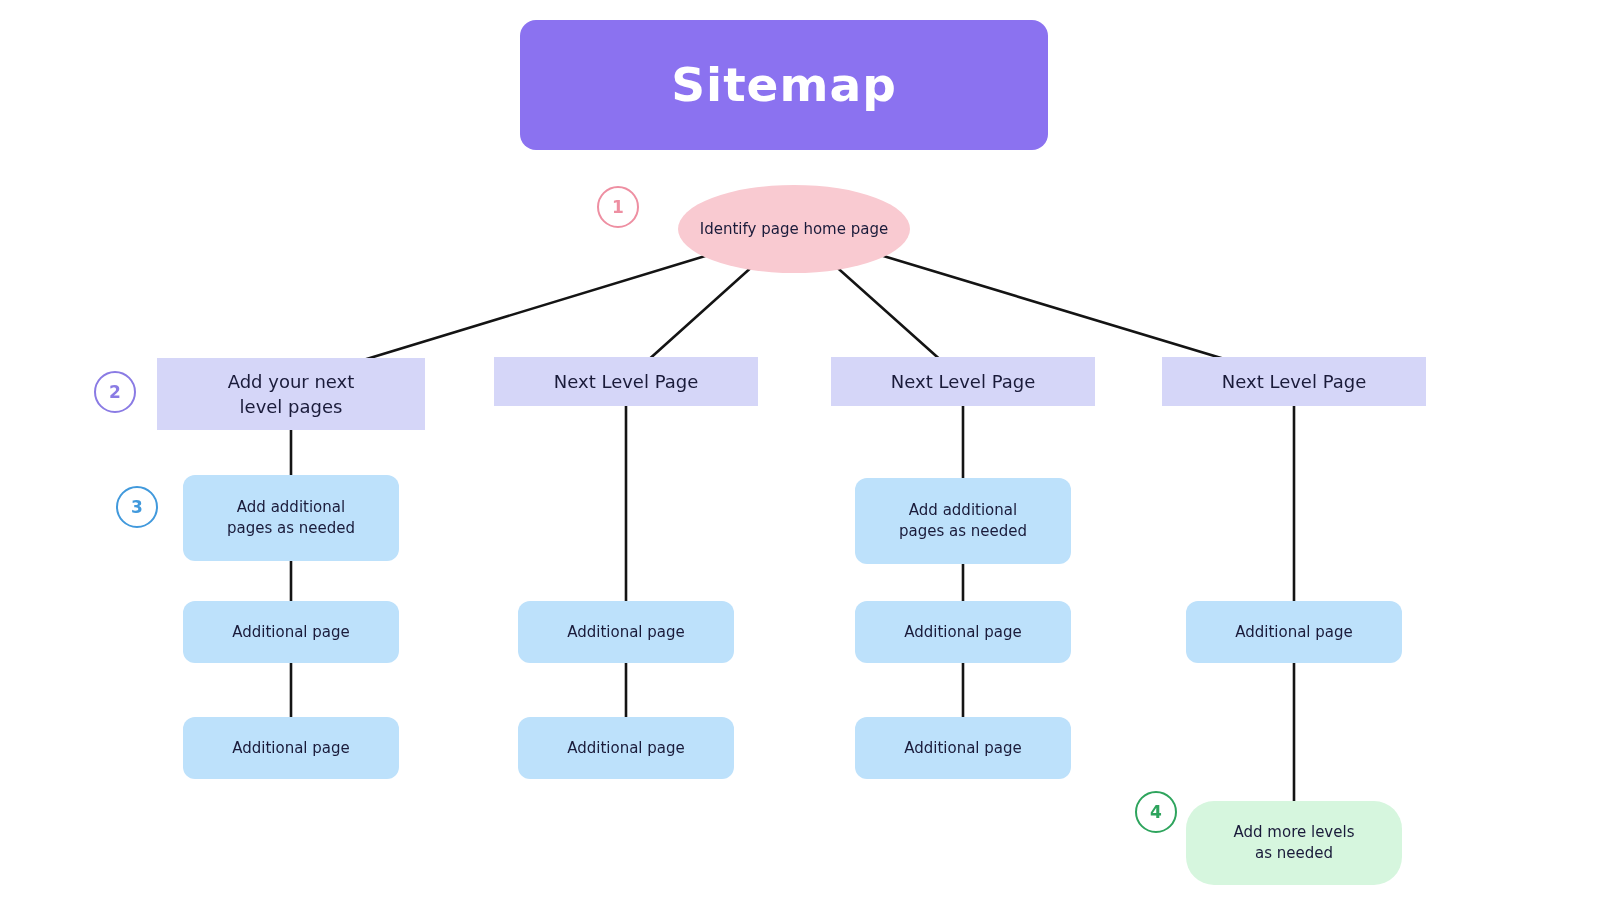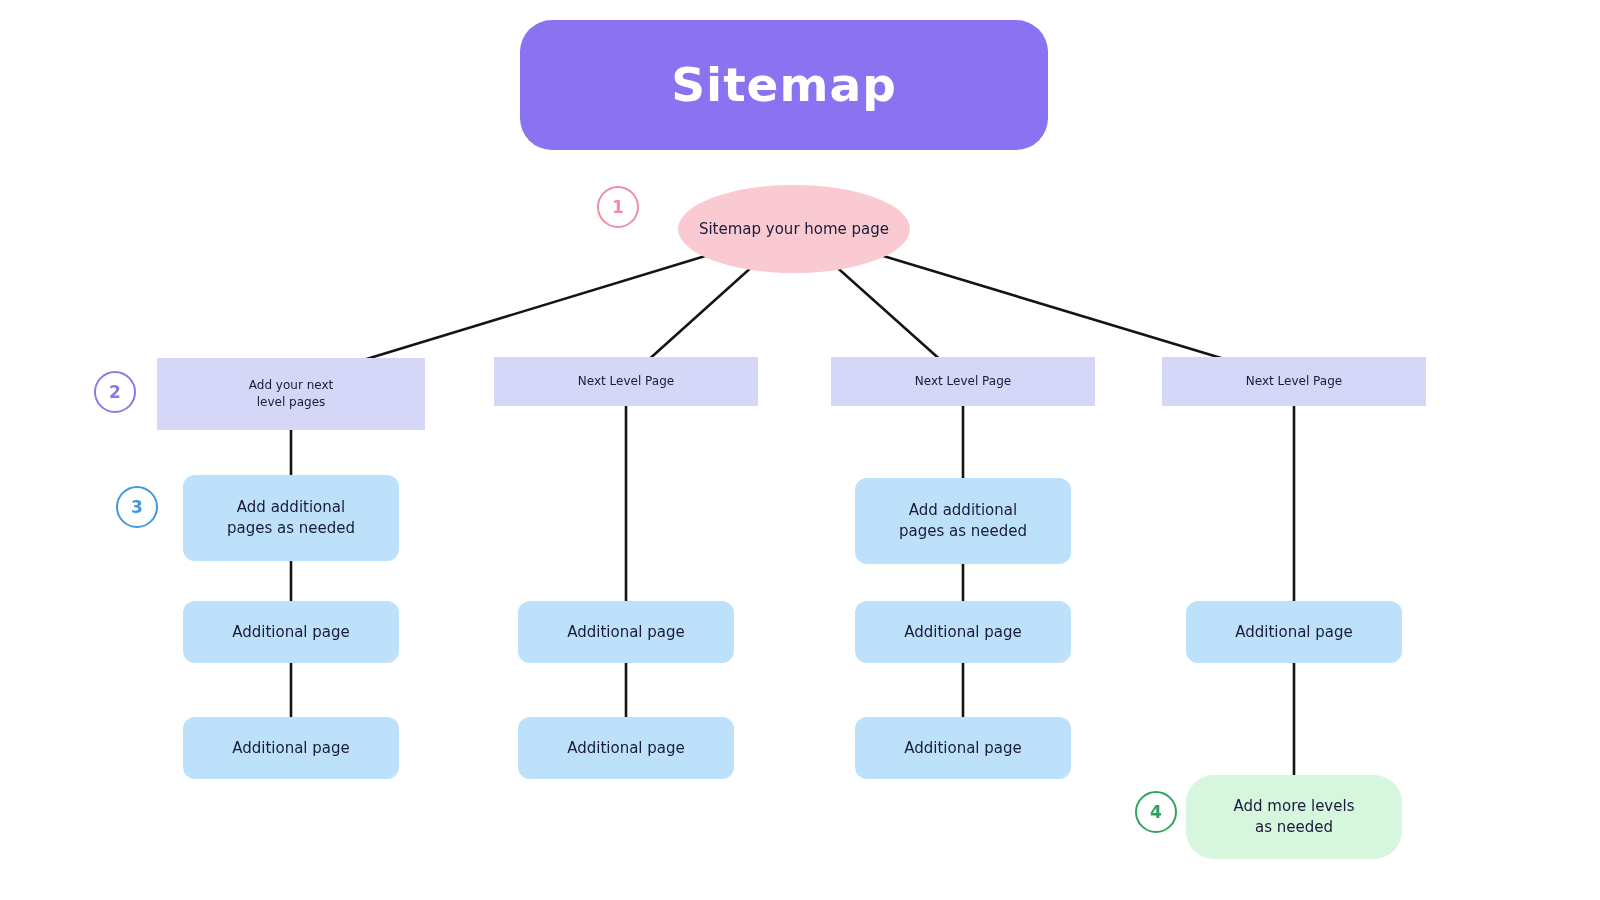--- a/index.html
+++ b/index.html
@@ -34,37 +34,38 @@
     font-size: 15px;
     line-height: 1.4;
     box-sizing: border-box;
   }
   .title-banner {
     background: var(--title_bg, #8b72f0);
     color: var(--title_text, #ffffff);
     font-size: 47px;
     font-weight: 700;
     letter-spacing: 1px;
-    border-radius: 32px;
+    border-radius: 16px;
   }
   .root-ellipse {
     background: var(--root_bg, #f9cad1);
     border-radius: 50%;
   }
   .lvl2 {
     background: var(--level2_bg, #d5d6f8);
-    font-size: 12px;
+    font-size: 18px;
   }
   .child {
     background: var(--child_bg, #bde1fb);
     border-radius: 12px;
   }
   .highlight {
     background: var(--highlight_bg, #d6f6de);
     border-radius: 28px;
+    margin-top: 26px;
   }
   .badge {
     position: absolute;
     z-index: 2;
     width: 38px;
     height: 38px;
     border-radius: 50%;
     border: 2px solid #999;
     background: var(--background, #ffffff);
     display: flex;
@@ -100,21 +101,21 @@
     <line x1="963" y1="381" x2="963" y2="521"></line>
     <line x1="963" y1="521" x2="963" y2="632"></line>
     <line x1="963" y1="632" x2="963" y2="748"></line>
 
     <line x1="1294" y1="381" x2="1294" y2="632"></line>
     <line x1="1294" y1="632" x2="1294" y2="815"></line>
   </svg>
 
   <div class="node title-banner" style="left:520px; top:20px; width:528px; height:130px;">Sitemap</div>
 
-  <div class="node root-ellipse" style="left:678px; top:185px; width:232px; height:88px;">Sitemap your home page</div>
+  <div class="node root-ellipse" style="left:678px; top:185px; width:232px; height:88px;">Identify page home page</div>
 
   <div class="badge b1" style="left:597px; top:186px;">1</div>
   <div class="badge b2" style="left:94px; top:371px;">2</div>
   <div class="badge b3" style="left:116px; top:486px;">3</div>
   <div class="badge b4" style="left:1135px; top:791px;">4</div>
 
   <div class="node lvl2" style="left:157px; top:358px; width:268px; height:72px;">Add your next
 level pages</div>
   <div class="node lvl2" style="left:494px; top:357px; width:264px; height:49px;">Next Level Page</div>
   <div class="node lvl2" style="left:831px; top:357px; width:264px; height:49px;">Next Level Page</div>

